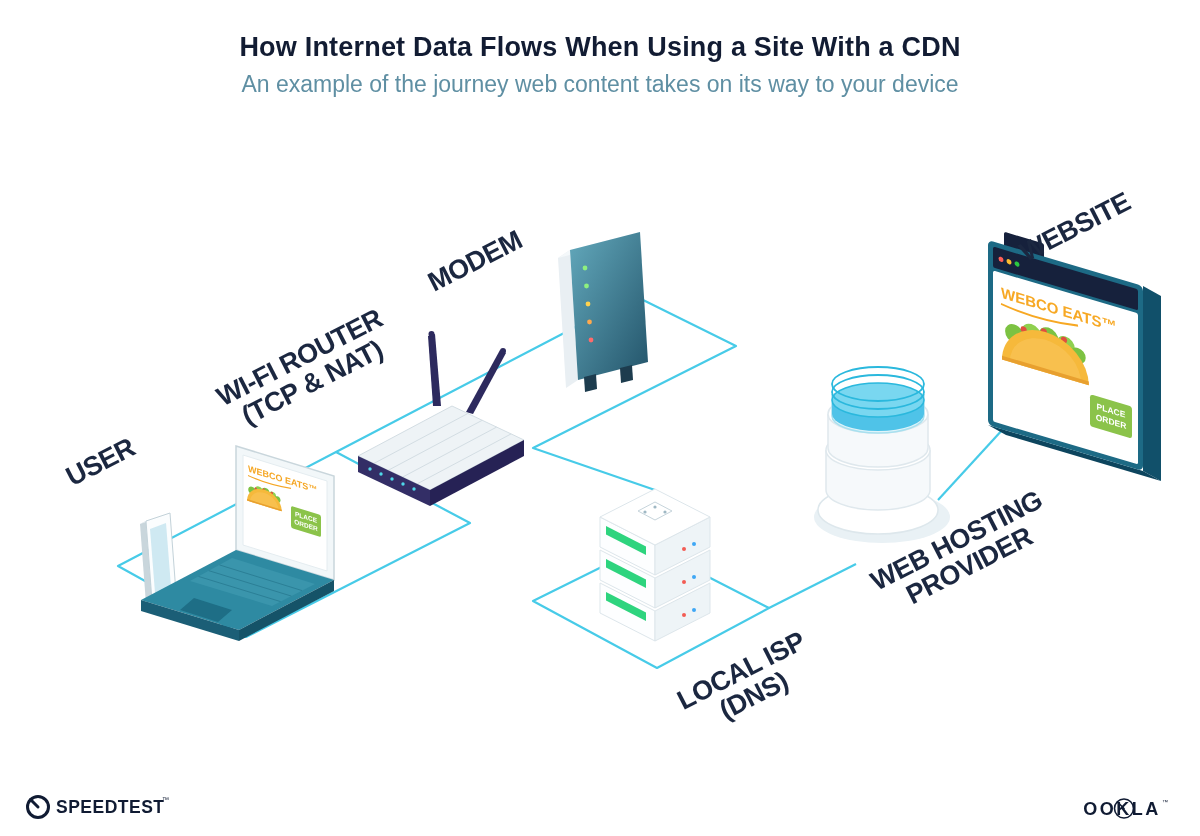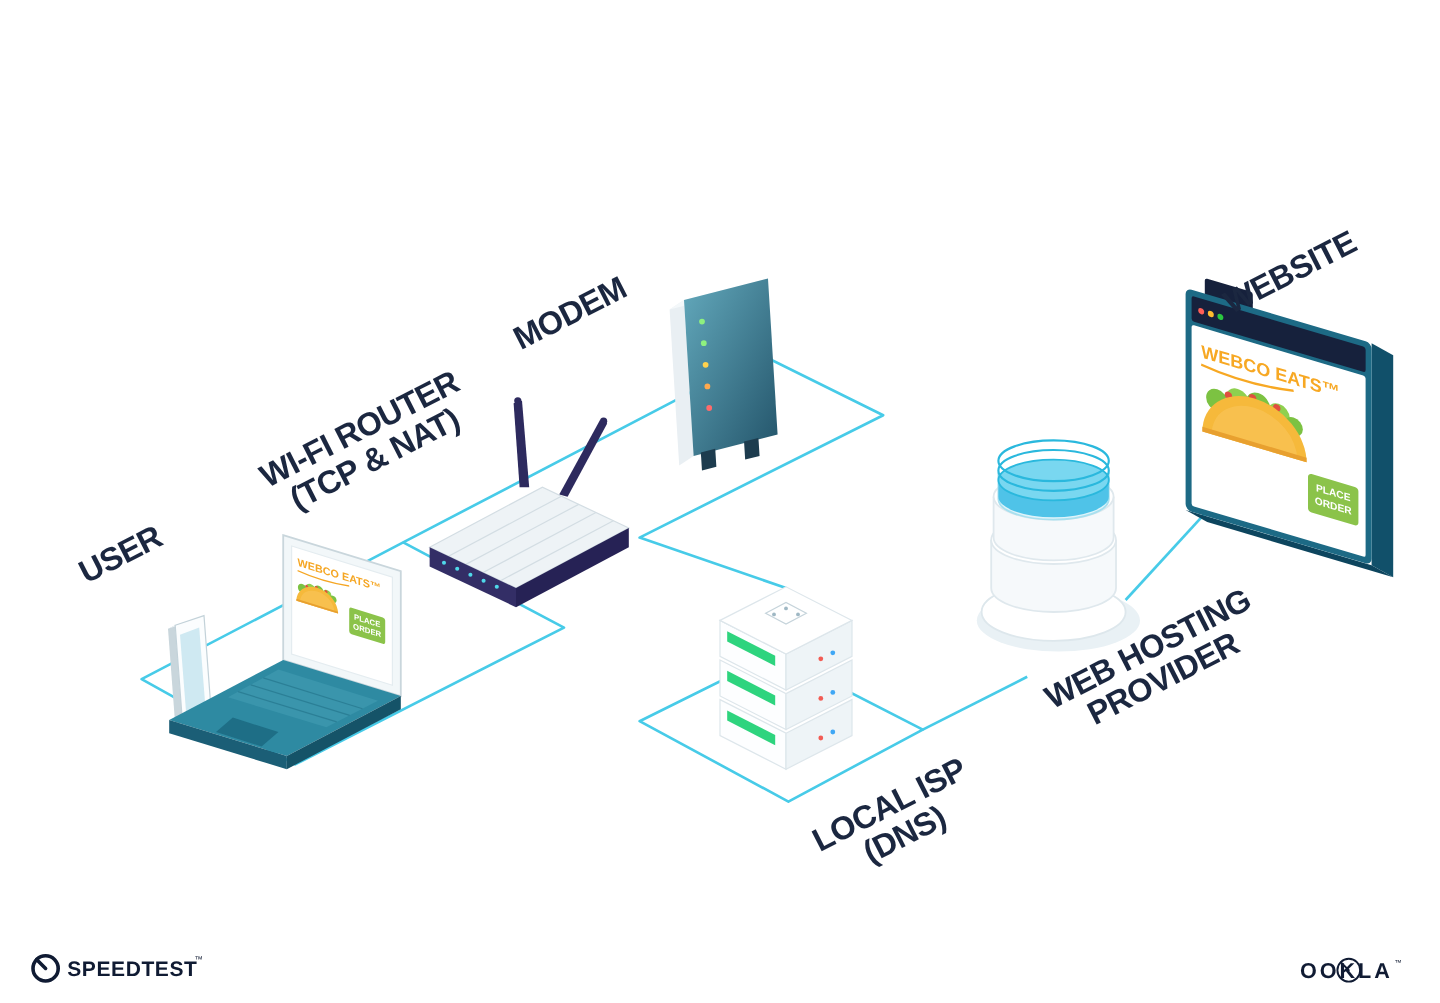--- a/index.html
+++ b/index.html
@@ -12,20 +12,24 @@
   .node-label{position:absolute;transform:rotate(-27deg);font-weight:bold;font-size:27px;
     color:#1b2740;text-align:center;line-height:1.05;letter-spacing:-0.5px;white-space:nowrap;}
   .footer{position:absolute;left:24px;right:18px;bottom:12px;display:flex;
     justify-content:space-between;align-items:flex-end;}
 </style>
 </head>
 <body>
 
 <div class="canvas">
 
+  <div class="header">
+    <h1>How Internet Data Flows When Using a Site With a CDN</h1>
+    <p>An example of the journey web content takes on its way to your device</p>
+  </div>
 
   <svg class="diagram-svg" width="1200" height="836" viewBox="0 0 1200 836">
     <defs>
       <linearGradient id="modemGrad" x1="0" y1="0" x2="1" y2="1">
         <stop offset="0" stop-color="#63a9bc"></stop>
         <stop offset="1" stop-color="#23546a"></stop>
       </linearGradient>
       <g id="taco">
         <circle cx="8" cy="9" r="6" fill="#7cc242"></circle>
         <circle cx="19" cy="6" r="6.5" fill="#8fd04f"></circle>

